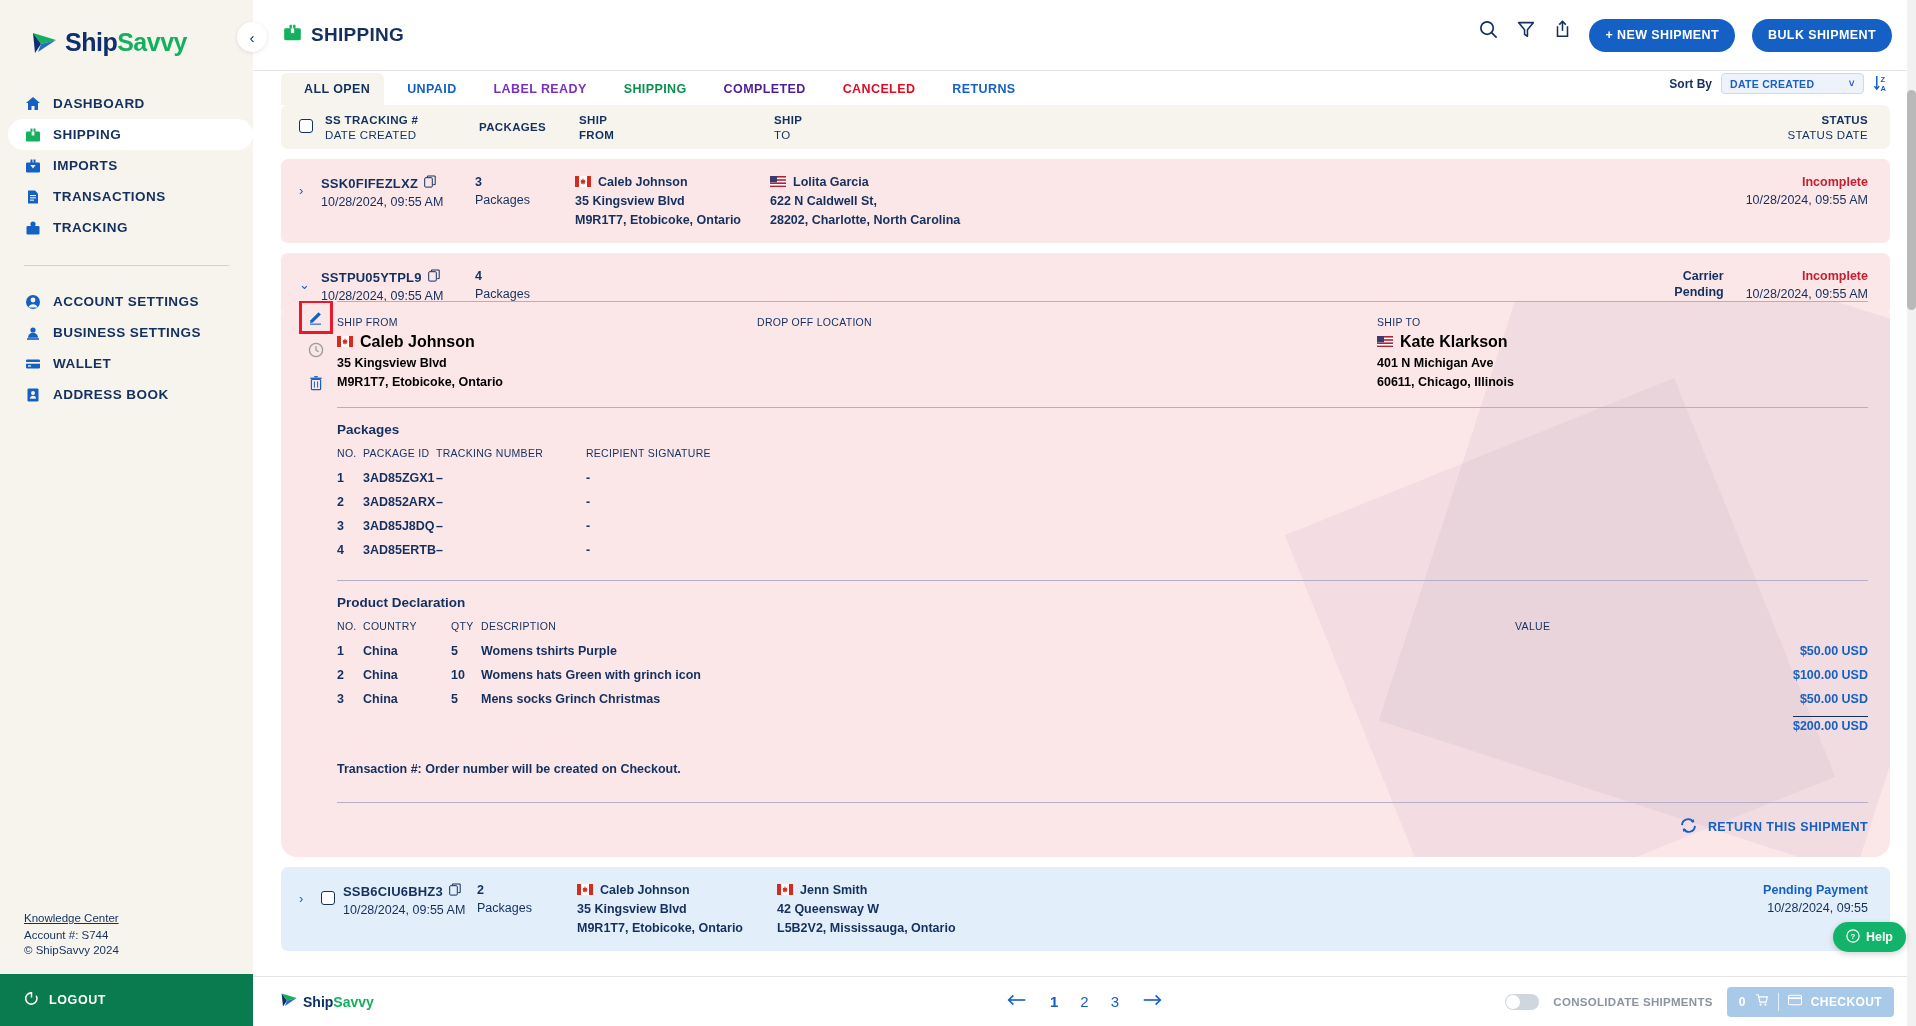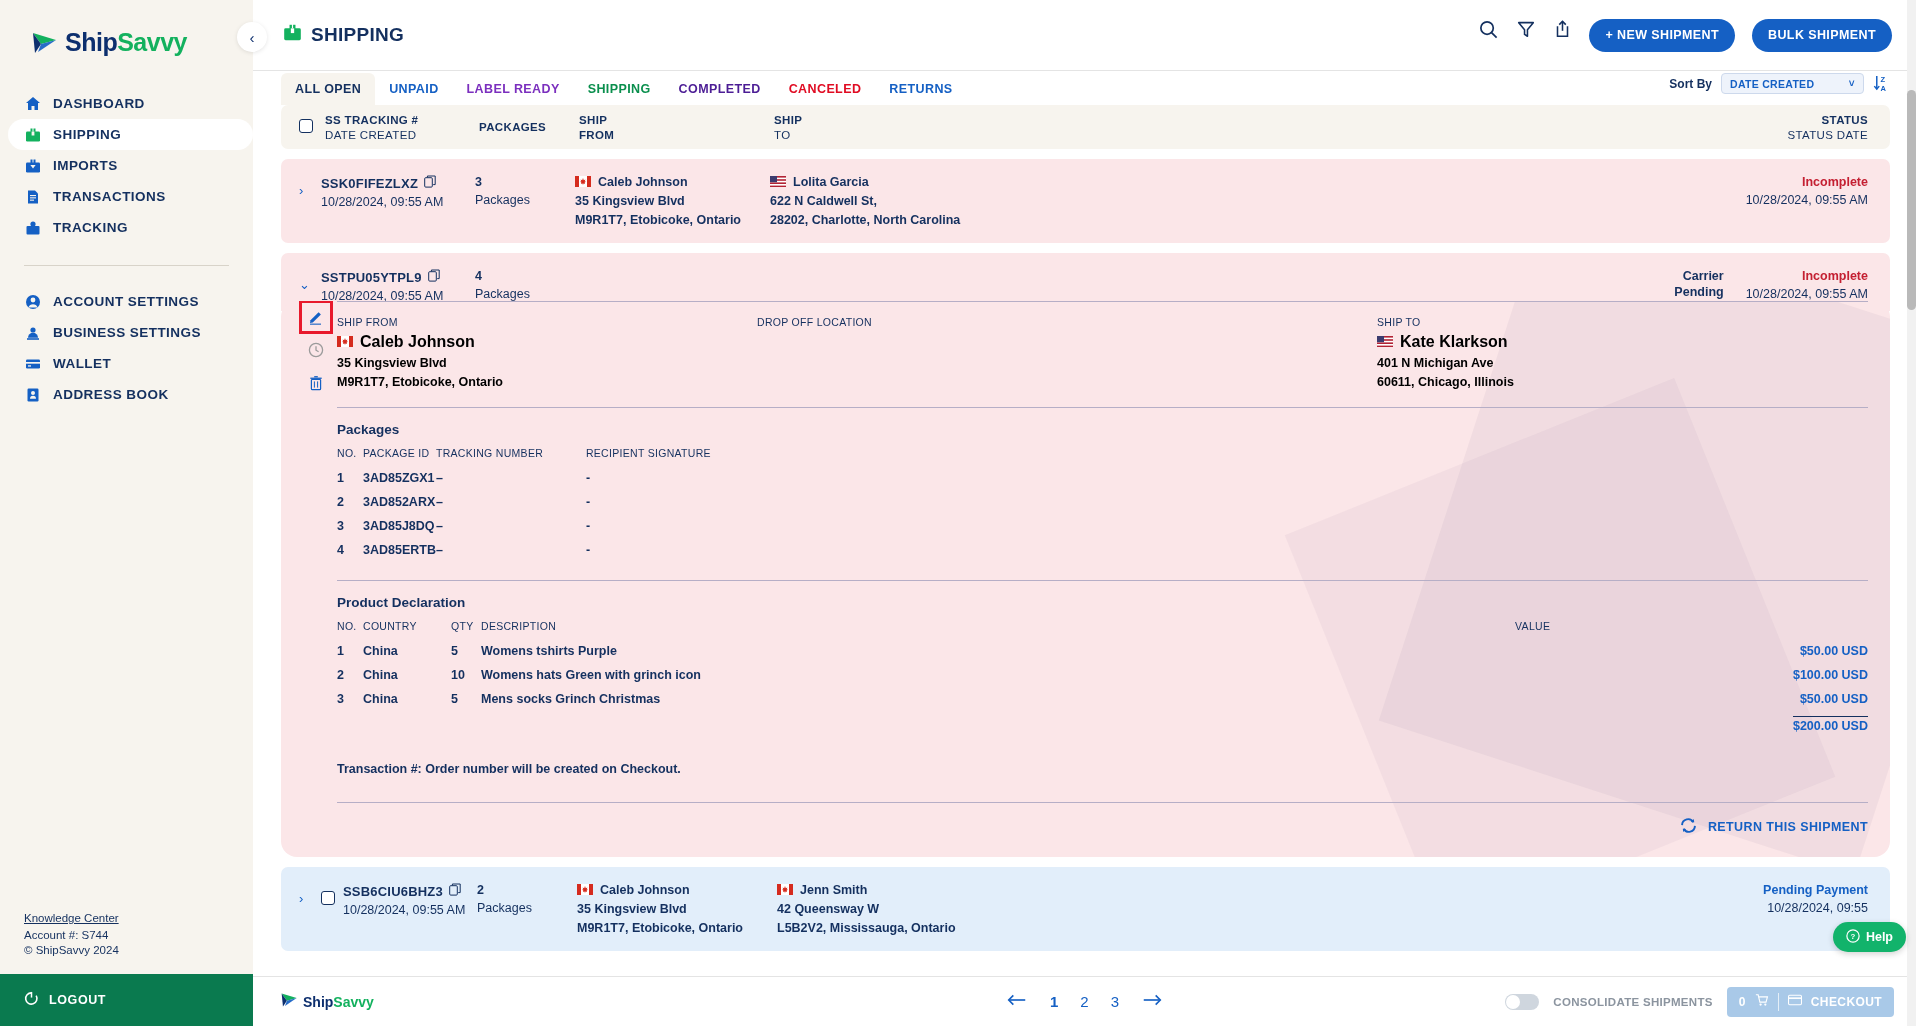--- a/index.html
+++ b/index.html
@@ -83,21 +83,21 @@
   .btn-primary {
     background: #1560c4; color: #fff; border: none; border-radius: 17px;
     height: 33px; padding: 0 16px; font-size: 12.5px; font-weight: bold;
     letter-spacing: .4px; cursor: pointer; font-family: inherit;
   }
 
   
   .tabs-row { position: relative; height: 34px; padding-left: 28px; display:flex; align-items:flex-end; }
   .tab {
     font-size: 12.5px; font-weight: bold; letter-spacing: .4px;
-    padding: 9px 14px 9px 14px; cursor: pointer; background: none; border: none;
+    padding: 9px 14px 9px 23px; cursor: pointer; background: none; border: none;
     font-family: inherit;
   }
   .tab.active { background: #f7f4ee; color: #14305f; border-top-left-radius: 6px; border-top-right-radius: 6px; }
 
   .sortby {
     position: absolute; right: 26px; top: 2px;
     display: flex; align-items: center; gap: 9px;
   }
   .sortby-label { font-size: 12px; font-weight: bold; color: #14305f; }
   .select-box {

